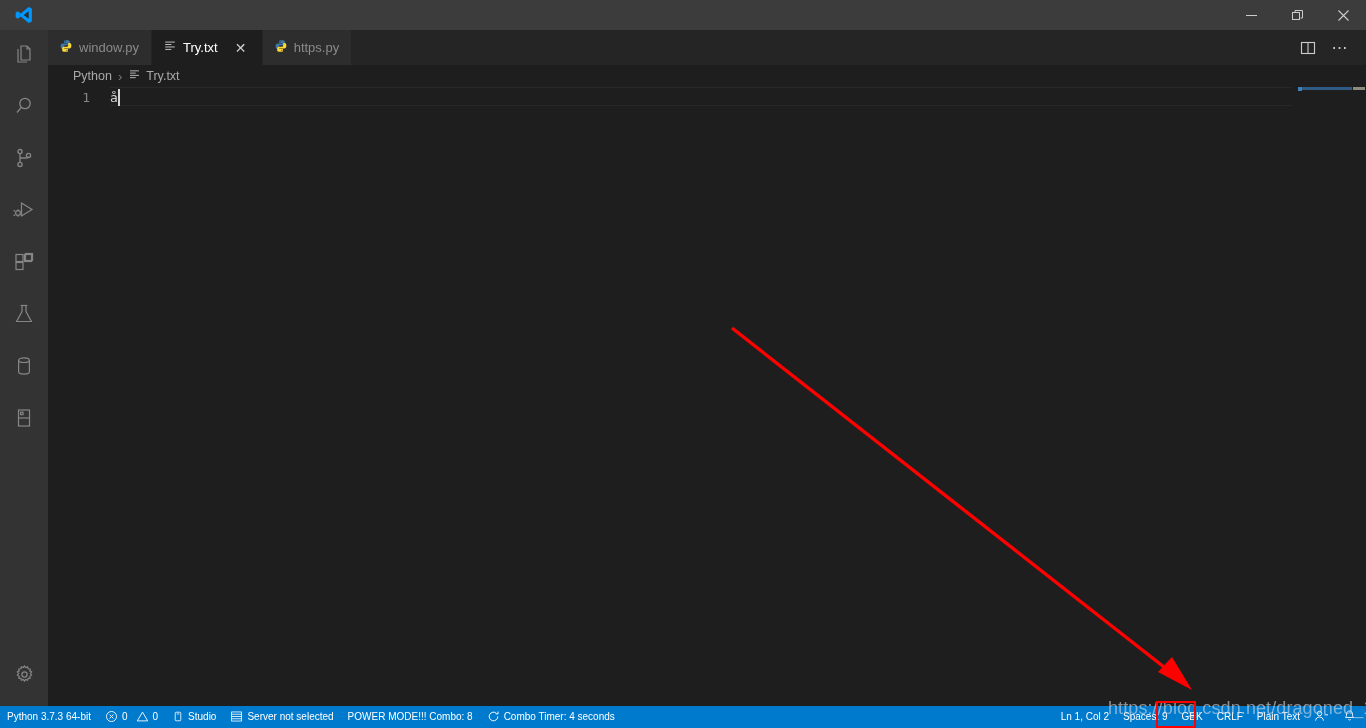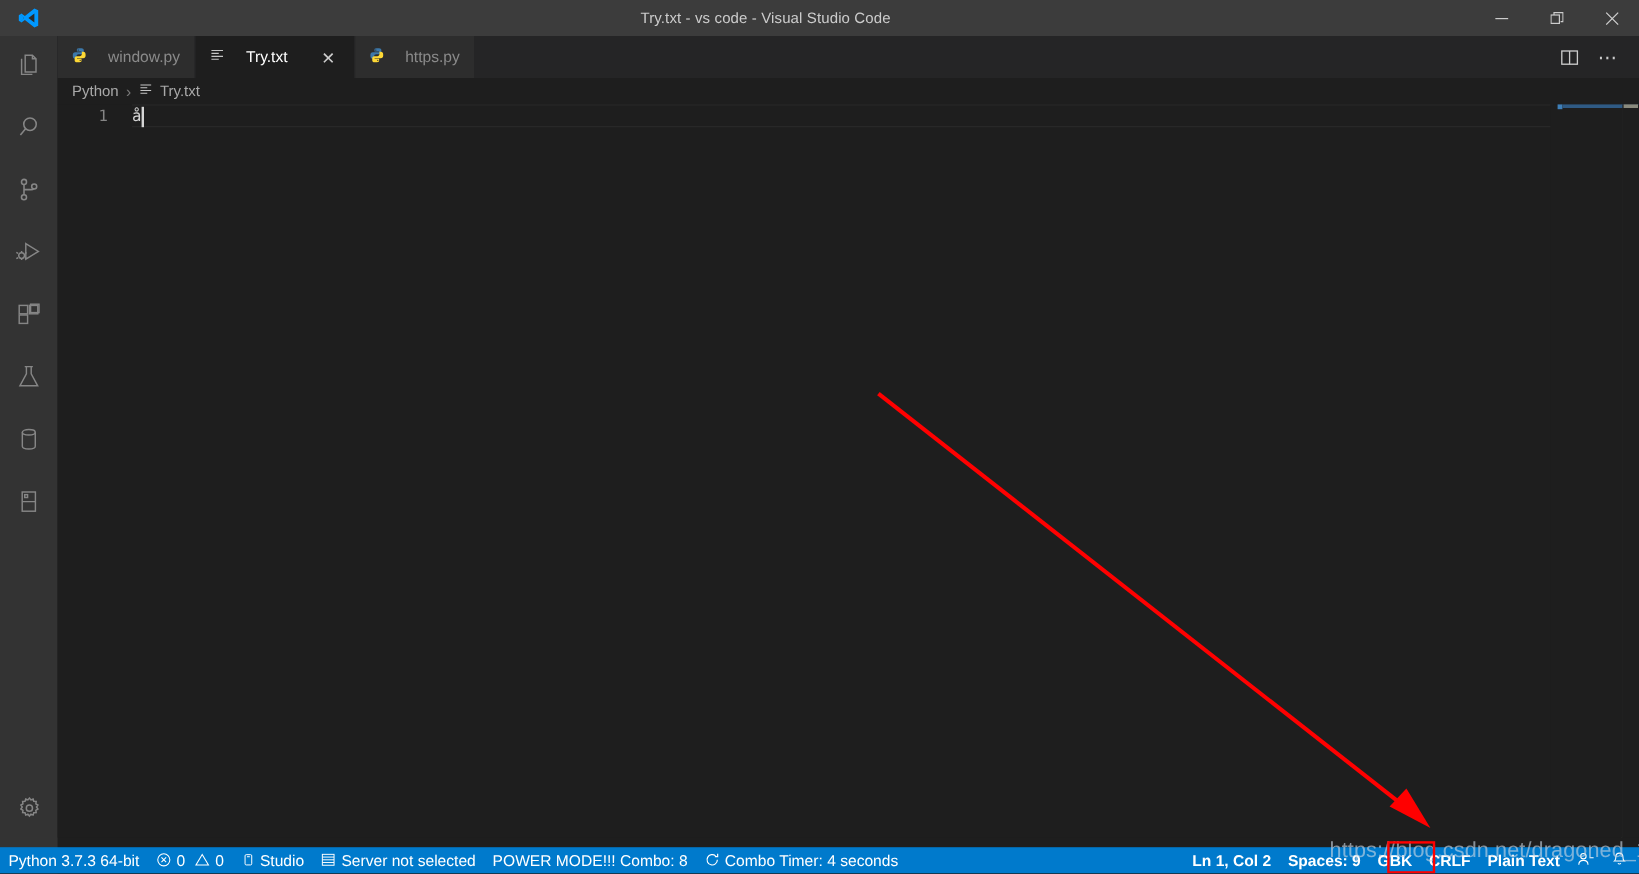--- a/index.html
+++ b/index.html
@@ -37,21 +37,21 @@
     color:#868686; position:relative;
   }
   .ab-spacer { flex:1; }
 
   
   .tabbar {
     position:absolute; top:30px; left:48px; width:1318px; height:35px;
     background:#252526; display:flex; align-items:stretch;
   }
   .tab {
-    display:flex; align-items:center; gap:17px;
+    display:flex; align-items:center; gap:6px;
     padding:0 12px 0 11px; height:35px;
     background:#2d2d2d; color:#8a8a8a; font-size:13px;
     border-right:1px solid #252526; white-space:nowrap; position:relative;
   }
   .tab.active { background:#1e1e1e; color:#ffffff; }
   .tab .tab-close {
     width:18px; height:18px; display:flex; align-items:center; justify-content:center;
     font-size:14px; line-height:1; color:#cccccc; margin-left:8px; border-radius:3px;
   }
   .tabbar-actions {
@@ -60,21 +60,21 @@
   }
   .tba-btn {
     width:28px; height:28px; display:flex; align-items:center; justify-content:center;
     border-radius:4px;
   }
 
   
   .breadcrumb {
     position:absolute; top:65px; left:48px; width:1318px; height:22px;
     background:#1e1e1e; display:flex; align-items:center;
-    padding-left:12px; gap:5px; color:#a9a9a9; font-size:12.5px;
+    padding-left:25px; gap:5px; color:#a9a9a9; font-size:12.5px;
   }
   .bc-sep { color:#7a7a7a; font-size:13px; padding:0 1px; }
   .bc-item { display:flex; align-items:center; gap:5px; }
 
   
   .editor {
     position:absolute; top:87px; left:48px; width:1318px; height:611px;
     background:#1e1e1e;
   }
   .gutter {
@@ -113,24 +113,24 @@
   }
   .or-mark { position:absolute; top:0; left:1px; width:12px; height:3px; background:#8b8b7e; }
   .editor-rightline {
     position:absolute; top:0; right:14px; width:1px; height:611px; background:#3a3a3a;
   }
 
   
   .statusbar {
     position:absolute; bottom:0; left:0; width:1366px; height:22px;
     background:#007acc; display:flex; align-items:center;
-    color:#ffffff; font-size:13px; z-index:5;
+    color:#ffffff; font-size:10px; z-index:5;
   }
   .sb-left { display:flex; align-items:center; height:22px; }
-  .sb-right { display:flex; align-items:center; height:22px; margin-left:auto;font-weight:bold; }
+  .sb-right { display:flex; align-items:center; height:22px; margin-left:auto; }
   .sb-item {
     display:flex; align-items:center; gap:4px; height:22px;
     padding:0 7px; white-space:nowrap; line-height:1;
   }
 
   
   .annotation-layer {
     position:absolute; top:0; left:0; width:1366px; height:728px;
     pointer-events:none; z-index:10;
   }
@@ -151,21 +151,20 @@
 <div id="app">
 
   <div class="titlebar">
     <div class="tb-logo">
       <svg width="20" height="20" viewBox="0 0 24 24">
         <path d="M3.5 8.2 L2 9.3 L2 14.7 L3.5 15.8 L6.2 13.4 L6.2 10.6 Z" fill="#0098ff"></path>
         <path d="M17.6 2.5 L8.1 10.1 L4.6 7.4 L3.4 8.3 L6.9 12 L3.4 15.7 L4.6 16.6 L8.1 13.9 L17.6 21.5 L21.4 19.8 L21.4 4.2 Z" fill="#0098ff"></path>
         <path d="M17.6 7.4 L17.6 16.6 L11.6 12 Z" fill="#2b2b2b"></path>
       </svg>
     </div>
-    <div class="tb-title">Try.txt - vs code - Visual Studio Code</div>
     <div class="tb-controls">
       <div class="tb-btn">
         <svg width="11" height="11" viewBox="0 0 11 11">
             <rect x="0" y="5" width="11" height="1" fill="#cccccc"></rect>
           </svg>
       </div>
       <div class="tb-btn">
         <svg width="11" height="11" viewBox="0 0 11 11">
           <rect x="0.5" y="2.5" width="7" height="7" fill="none" stroke="#cccccc" stroke-width="1"></rect>
           <path d="M3 2.5 V0.5 H10.5 V8 H8.5" fill="none" stroke="#cccccc" stroke-width="1"></path>

